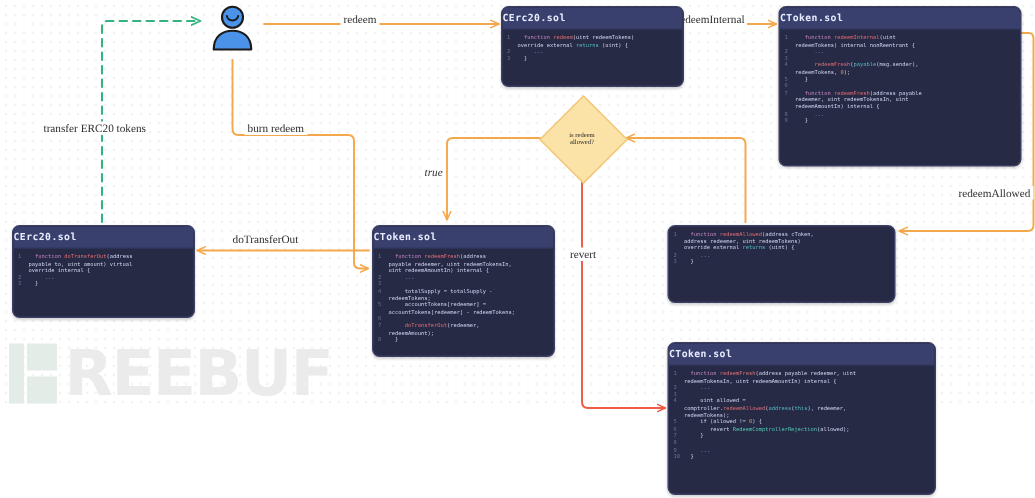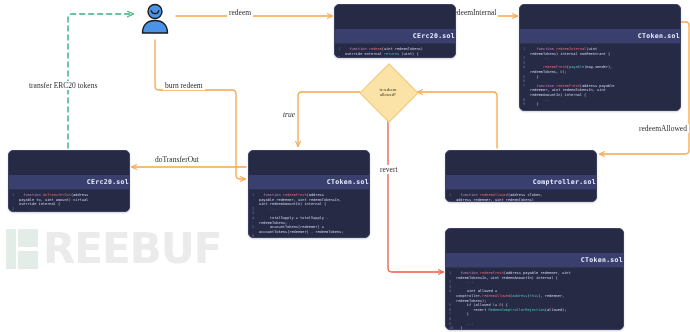--- a/index.html
+++ b/index.html
@@ -41,25 +41,24 @@
     border:1px solid #3a3f63;
     box-shadow:0 1px 2px rgba(0,0,0,.18);
     overflow:hidden;
   }
   .node .title{
     background:#39406e;
     color:#e9ecff;
     font-family:"DejaVu Sans Mono", monospace;
     font-size:6.5px;
     font-weight:bold;
-    text-align:right;
+    text-align:left;
     letter-spacing:.3px;
-    padding:3px 0 3px 10px;
+    padding:3px 0 3px 0;
     border-bottom:1px solid #2d3257;
-    margin-top:24px;
   }
   .node .code{
     padding:3px 4px 4px 3px;
     font-family:"DejaVu Sans Mono", monospace;
     font-size:3.6px;
     line-height:4.6px;
     color:#cfd4ef;
     white-space:pre-wrap;
     word-break:break-word;
   }
@@ -217,21 +216,20 @@
     <div class="title">CErc20.sol</div>
     <div class="code"><div class="ln"><span class="num">1</span><span class="src"><span>  </span><span class="kw">function </span><span class="fn">doTransferOut</span><span>(address</span></span></div><div class="ln"><span class="num"></span><span class="src"><span>payable to, uint amount) virtual</span></span></div><div class="ln"><span class="num"></span><span class="src"><span>override internal {</span></span></div><div class="ln"><span class="num">2</span><span class="src"><span class="dots">     ...</span></span></div><div class="ln"><span class="num">3</span><span class="src"><span>  }</span></span></div></div>
   </div>
 
   <div class="node" id="node-ctoken-mid">
     <div class="title">CToken.sol</div>
     <div class="code"><div class="ln"><span class="num">1</span><span class="src"><span>  </span><span class="kw">function </span><span class="fn">redeemFresh</span><span>(address</span></span></div><div class="ln"><span class="num"></span><span class="src"><span>payable redeemer, uint redeemTokensIn,</span></span></div><div class="ln"><span class="num"></span><span class="src"><span>uint redeemAmountIn) internal {</span></span></div><div class="ln"><span class="num">2</span><span class="src"><span class="dots">     ...</span></span></div><div class="ln"><span class="num">3</span><span class="src"><span></span></span></div><div class="ln"><span class="num">4</span><span class="src"><span>     totalSupply = totalSupply -</span></span></div><div class="ln"><span class="num"></span><span class="src"><span>redeemTokens;</span></span></div><div class="ln"><span class="num">5</span><span class="src"><span>     accountTokens[redeemer] =</span></span></div><div class="ln"><span class="num"></span><span class="src"><span>accountTokens[redeemer] - redeemTokens;</span></span></div><div class="ln"><span class="num">6</span><span class="src"><span></span></span></div><div class="ln"><span class="num">7</span><span class="src"><span>     </span><span class="fn">doTransferOut</span><span>(redeemer,</span></span></div><div class="ln"><span class="num"></span><span class="src"><span>redeemAmount);</span></span></div><div class="ln"><span class="num">8</span><span class="src"><span>  }</span></span></div></div>
   </div>
 
   <div class="node" id="node-comptroller">
-    <div class="title">Comptroller.sol</div>
     <div class="code"><div class="ln"><span class="num">1</span><span class="src"><span>  </span><span class="kw">function </span><span class="fn">redeemAllowed</span><span>(address cToken,</span></span></div><div class="ln"><span class="num"></span><span class="src"><span>address redeemer, uint redeemTokens)</span></span></div><div class="ln"><span class="num"></span><span class="src"><span>override external </span><span class="ty">returns</span><span> (uint) {</span></span></div><div class="ln"><span class="num">2</span><span class="src"><span class="dots">     ...</span></span></div><div class="ln"><span class="num">3</span><span class="src"><span>  }</span></span></div></div>
   </div>
 
   <div class="node" id="node-ctoken-bottom">
     <div class="title">CToken.sol</div>
     <div class="code"><div class="ln"><span class="num">1</span><span class="src"><span>  </span><span class="kw">function </span><span class="fn">redeemFresh</span><span>(address payable redeemer, uint</span></span></div><div class="ln"><span class="num"></span><span class="src"><span>redeemTokensIn, uint redeemAmountIn) internal {</span></span></div><div class="ln"><span class="num">2</span><span class="src"><span class="dots">     ...</span></span></div><div class="ln"><span class="num">3</span><span class="src"><span></span></span></div><div class="ln"><span class="num">4</span><span class="src"><span>     uint allowed =</span></span></div><div class="ln"><span class="num"></span><span class="src"><span>comptroller.</span><span class="fn">redeemAllowed</span><span>(</span><span class="ty">address</span><span>(</span><span class="ty">this</span><span>), redeemer,</span></span></div><div class="ln"><span class="num"></span><span class="src"><span>redeemTokens);</span></span></div><div class="ln"><span class="num">5</span><span class="src"><span>     if (allowed != </span><span class="num0">0</span><span>) {</span></span></div><div class="ln"><span class="num">6</span><span class="src"><span>        revert </span><span class="err">RedeemComptrollerRejection</span><span>(allowed);</span></span></div><div class="ln"><span class="num">7</span><span class="src"><span>     }</span></span></div><div class="ln"><span class="num">8</span><span class="src"><span></span></span></div><div class="ln"><span class="num">9</span><span class="src"><span class="dots">     ...</span></span></div><div class="ln"><span class="num">10</span><span class="src"><span>  }</span></span></div></div>
   </div>
 
 </div>
 

